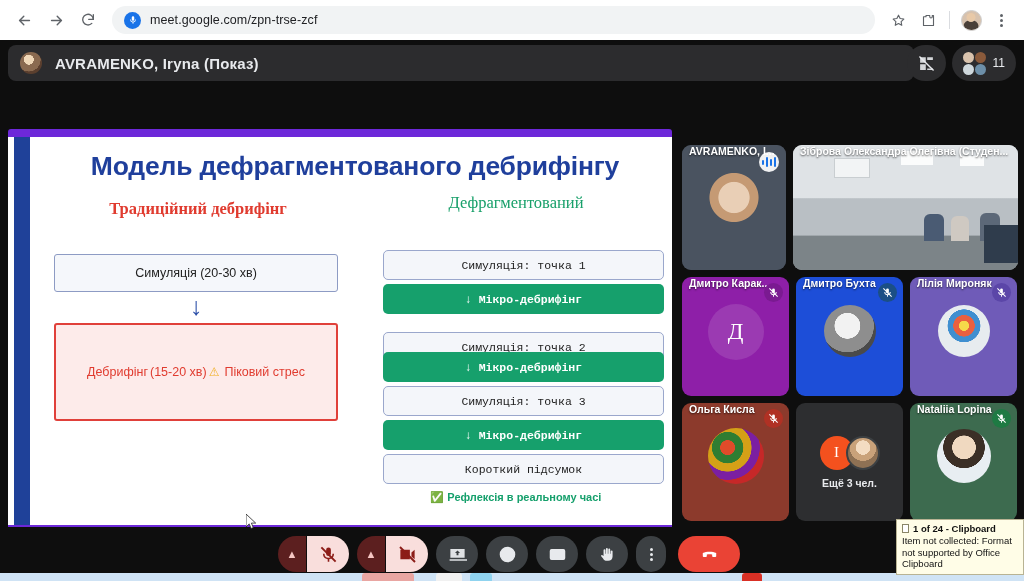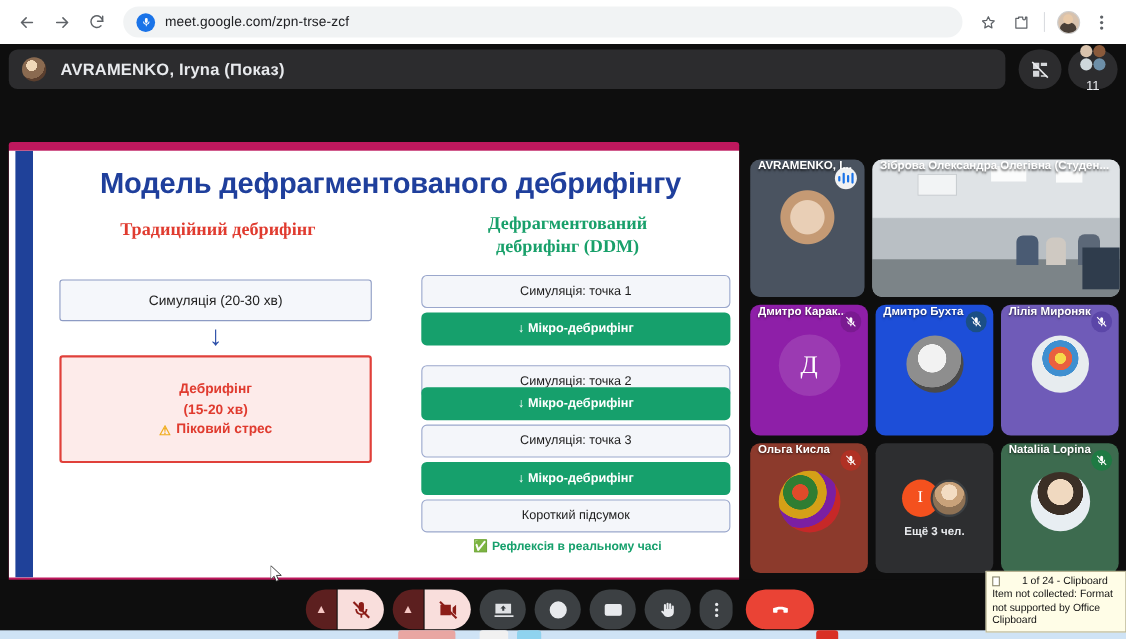--- a/index.html
+++ b/index.html
@@ -76,77 +76,77 @@
     width: 22px; height: 22px; border-radius: 50%;
     background: radial-gradient(circle at 40% 35%, #f0d8b8 0 25%, #8a6a50 26% 60%, #5b3f2e 61% 100%);
     flex: none;
   }
   .presenter-name { color: #e8eaed; font-size: 15px; font-weight: bold; letter-spacing: .2px; }
 
   .hdr-right { position: absolute; right: 8px; top: 5px; display: flex; align-items: center; gap: 6px; }
   .hdr-pill {
     height: 36px; border-radius: 18px; background: #2c2c2e;
     display: flex; align-items: center; justify-content: center;
-    padding: 0 11px; gap: 7px; color: #e8eaed; flex-direction: column;
+    padding: 0 11px; gap: 7px; color: #e8eaed;
   }
   .hdr-pill svg { width: 17px; height: 17px; fill: #e8eaed; }
   .mini-faces { display: grid; grid-template-columns: 11px 11px; grid-gap: 1px; }
   .mini-faces i { width: 11px; height: 11px; border-radius: 50%; display: block; }
   .count-num { font-size: 12px; color: #e8eaed; }
 
   
   .slide-frame {
     position: absolute; left: 8px; top: 89px; width: 664px; height: 404px;
-    background: #be185d; border-radius: 3px; overflow: hidden;
+    background: #6d28d9; border-radius: 3px; overflow: hidden;
   }
   .slide {
     position: absolute; left: 0; top: 8px; width: 664px; height: 388px;
     background: #ffffff; overflow: hidden;
   }
   .slide-accent { position: absolute; left: 6px; top: 0; width: 16px; height: 388px; background: #1f4199; }
   .slide-title {
     position: absolute; left: 40px; top: 14px; width: 614px;
     text-align: center; color: #1f3f9c; font-size: 26.5px; font-weight: bold;
     letter-spacing: -.2px;
   }
   .col-head-left {
     position: absolute; left: 40px; top: 62px; width: 300px; text-align: center;
     color: #e03b2f; font-size: 16.5px; font-weight: bold;
     font-family: "Liberation Serif", serif;
   }
   .col-head-right {
     position: absolute; left: 358px; top: 55px; width: 300px; text-align: center;
-    color: #18a06a; font-size: 16.5px; font-weight: bold; line-height: 1.28;
+    color: #18a06a; font-size: 16.5px; font-weight: normal; line-height: 1.28;
     font-family: "Liberation Serif", serif;
   }
   .box {
     position: absolute; display: flex; align-items: center; justify-content: center;
     text-align: center; border-radius: 3px;
   }
   .box-sim {
     left: 46px; top: 117px; width: 284px; height: 38px;
     background: #f5f7fb; border: 1px solid #8d9bc4; color: #222; font-size: 12.5px;
   }
   .arrow-down {
     position: absolute; left: 46px; top: 157px; width: 284px;
     text-align: center; color: #2c4fa8; font-size: 25px; line-height: 1;
   }
   .box-debrief {
     left: 46px; top: 186px; width: 284px; height: 98px;
     background: #fdebea; border: 2px solid #e0403a;
-    flex-direction: column; gap: 2px;
-    color: #e03b2f; font-size: 12.5px; font-weight: bold; line-height: 1.35; text-align: right;
+    gap: 2px;
+    color: #e03b2f; font-size: 12.5px; font-weight: normal; line-height: 1.35; text-align: right;
   }
   .warn-line { display: flex; align-items: center; gap: 5px; justify-content: center; }
   .warn-ico { color: #f0ad1e; font-size: 12px; }
 
   .rbox {
     position: absolute; left: 375px; width: 281px; height: 30px;
     display: flex; align-items: center; justify-content: center;
-    border-radius: 5px; font-size: 11.5px;
+    border-radius: 5px; font-size: 11.5px; font-family: Liberation Mono, monospace;
   }
   .rbox.light { background: #f4f6fa; border: 1px solid #9aa7cc; color: #1c1c1c; }
   .rbox.green { background: #16a06c; color: #ffffff; font-weight: bold; }
   .checks {
     position: absolute; left: 358px; top: 352px; width: 300px;
     text-align: center; color: #16a06c; font-size: 11px; font-weight: bold; line-height: 1.5;
   }
   .chk { color: #16a06c; }
   .cursor-arrow {
     position: absolute; left: 246px; top: 474px; width: 12px; height: 16px;
@@ -256,22 +256,22 @@
   }
   .end-btn svg { width: 23px; height: 23px; fill: #fff; }
 
   
   .clip-tip {
     position: absolute; right: 0px; bottom: 6px; width: 128px;
     background: #fffde7; border: 1px solid #b8b393;
     padding: 3px 4px 4px 5px; z-index: 20;
   }
   .clip-title {
-    font-size: 9.5px; color: #111; font-weight: normal;
-    display: flex; align-items: flex-start; gap: 20px; line-height: 1.2;
+    font-size: 9.5px; color: #111; font-weight: bold;
+    display: flex; align-items: flex-start; gap: 4px; line-height: 1.2;
   }
   .clip-icon {
     width: 7px; height: 9px; border: 1px solid #8a8668; background: #fff;
     flex: none; margin-top: 1px;
   }
   .clip-body { font-size: 9.5px; color: #111; line-height: 1.22; margin-top: 1px; }
   .taskbar-peek {
     position: absolute; left: 0; bottom: 0; width: 1024px; height: 8px;
     background: #cfe3f5;
   }
@@ -356,21 +356,20 @@
   <div class="slide-frame">
     <div class="slide">
       <div class="slide-accent"></div>
 
       <div class="slide-title">Модель дефрагментованого дебрифінгу</div>
 
       <div class="col-head-left">Традиційний дебрифінг</div>
 
       <div class="col-head-right">
         <div>Дефрагментований</div>
-        <div>дебрифінг (DDM)</div>
       </div>
 
       <div class="box box-sim">Симуляція (20-30 хв)</div>
       <div class="arrow-down">↓</div>
       <div class="box box-debrief">
         <div>Дебрифінг</div>
         <div>(15-20 хв)</div>
         <div class="warn-line">
           <span class="warn-ico">⚠</span>
           <span>Піковий стрес</span>

